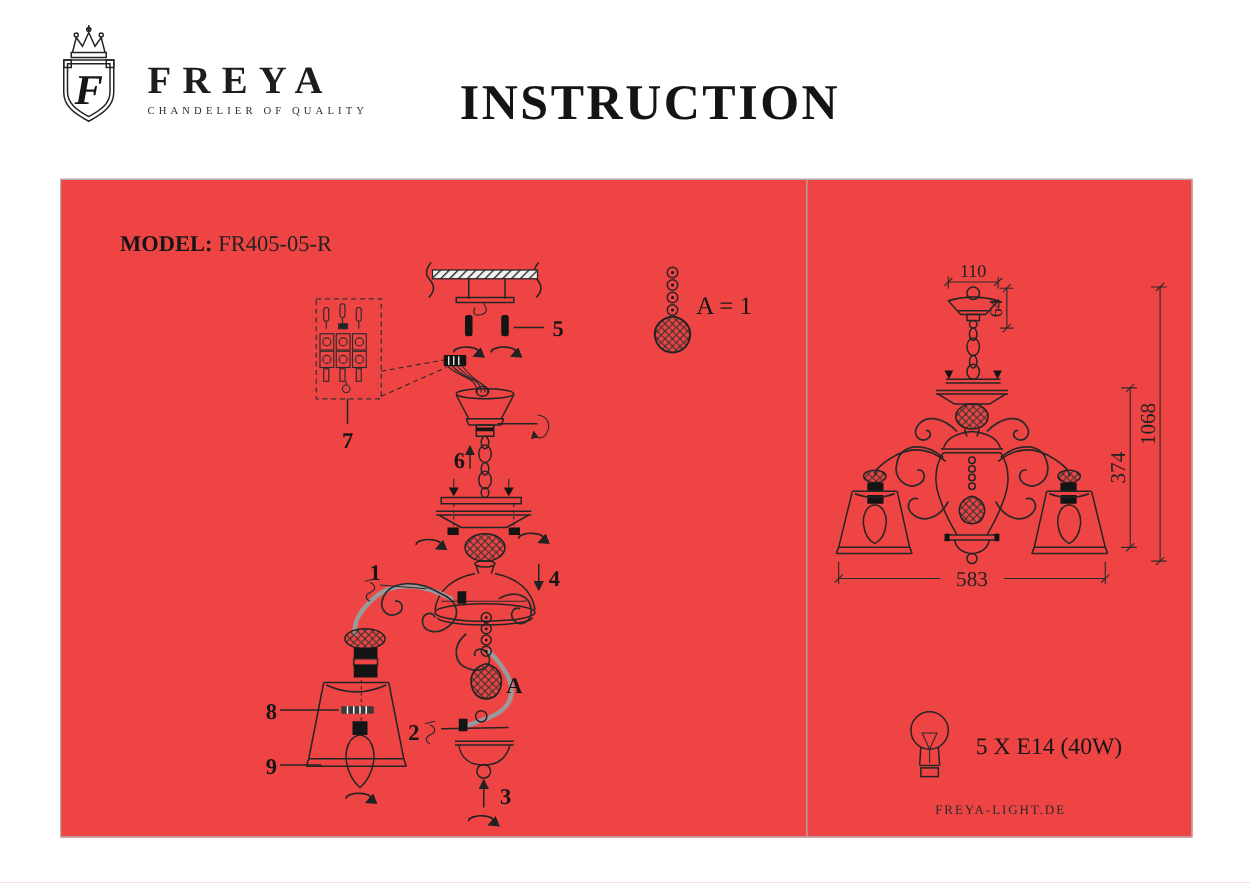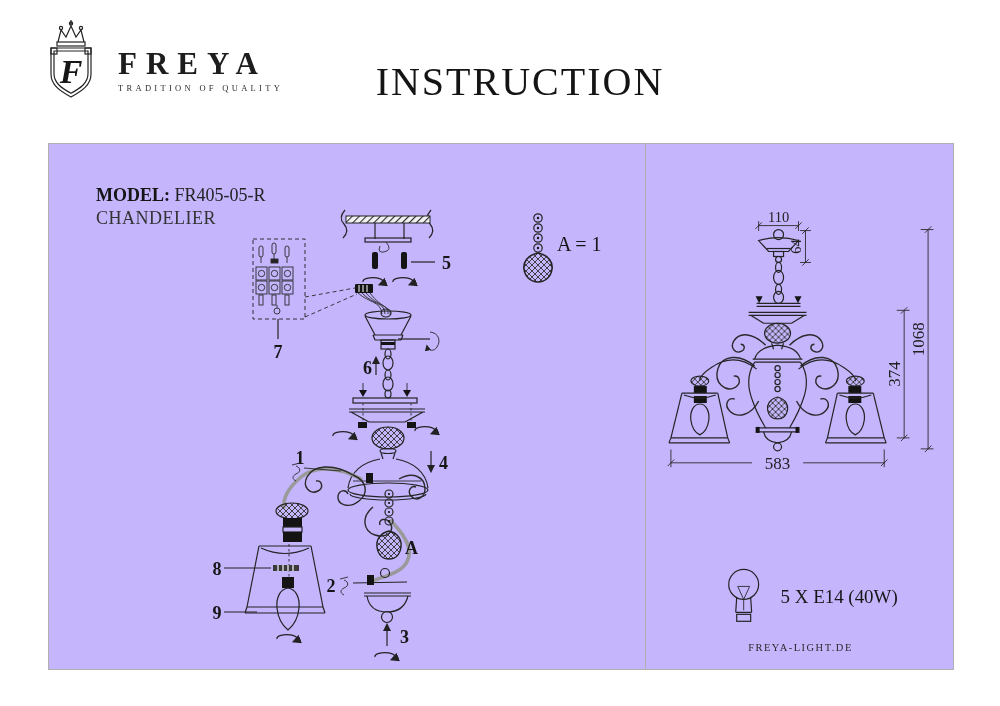--- a/index.html
+++ b/index.html
@@ -4,24 +4,24 @@
 <style>
   html,body{margin:0;padding:0;background:#fff;}
   .page{position:relative;width:1000px;height:706px;background:#fff;overflow:hidden;
         font-family:"Liberation Serif",serif;color:#1c1c1c;}
   
   .logo{position:absolute;left:40px;top:20px;display:flex;}
   .logo-text{margin-left:16px;margin-top:28px;}
   .brand{font-size:31px;font-weight:bold;letter-spacing:9px;color:#1d1d1d;line-height:1;}
   .tagline{font-size:8.5px;letter-spacing:3.3px;color:#2e2e2e;margin-top:4px;}
   .title{position:absolute;left:340px;top:58px;width:360px;text-align:center;
-         font-size:40px;letter-spacing:2px;color:#141414;font-weight:400;}
+         font-size:40px;letter-spacing:2px;color:#141414;font-weight:700;}
   
   .main-box{position:absolute;left:48px;top:143px;width:904px;height:525px;
-            border:1px solid #b0b0b0;background:#c4b5fd;}
+            border:1px solid #b0b0b0;background:#ef4444;}
   .divider{position:absolute;left:596px;top:0;width:1px;height:100%;background:#b0b0b0;}
   .model-block{position:absolute;left:47px;top:40px;line-height:1.25;}
   .model-line{font-size:18px;}
   .model-label{font-weight:bold;color:#151515;}
   .model-value{color:#222;}
   .product-type{font-size:18px;color:#333;letter-spacing:0.5px;}
   .diagram{position:absolute;top:0;}
   .diagram.left{left:0;}
   .diagram.right{left:597px;}
   
@@ -58,35 +58,34 @@
         <rect x="12" y="22" width="28" height="4"></rect>
         <path d="M6,28 h40 v26 c0,11 -9,17 -20,23 c-11,-6 -20,-12 -20,-23 Z"></path>
         <path d="M9,31 h34 v22.5 c0,9.5 -7.5,14.5 -17,19.8 c-9.5,-5.3 -17,-10.3 -17,-19.8 Z"></path>
         <rect x="6" y="28" width="6" height="6"></rect>
           <rect x="40" y="28" width="6" height="6"></rect>
       </g>
       <text x="26" y="63" text-anchor="middle" class="crest-f">F</text>
     </svg>
     <div class="logo-text">
       <div class="brand">FREYA</div>
-      <div class="tagline">TRADITION OF QUALITY</div>
+      <div class="tagline">CHANDELIER OF QUALITY</div>
     </div>
   </div>
 
   <div class="title">INSTRUCTION</div>
 
   <div class="main-box">
     <div class="divider"></div>
 
     <div class="model-block">
       <div class="model-line">
         <span class="model-label">MODEL:</span>
         <span class="model-value">FR405-05-R</span>
       </div>
-      <div class="product-type">CHANDELIER</div>
     </div>
 
     <svg class="diagram left" width="596" height="525" viewBox="48 143 596 525">
       <defs>
         <pattern id="hatch" width="5" height="5" patternUnits="userSpaceOnUse" patternTransform="rotate(45)">
           <rect width="5" height="5" fill="#f2f2f2"></rect>
           <line x1="0" y1="0" x2="0" y2="5" stroke="#2a2a2a" stroke-width="2.2"></line>
         </pattern>
         <pattern id="net" width="6" height="6" patternUnits="userSpaceOnUse">
           <path d="M0,3 L3,0 L6,3 L3,6 Z" fill="none" stroke="#333" stroke-width="0.9"></path>

